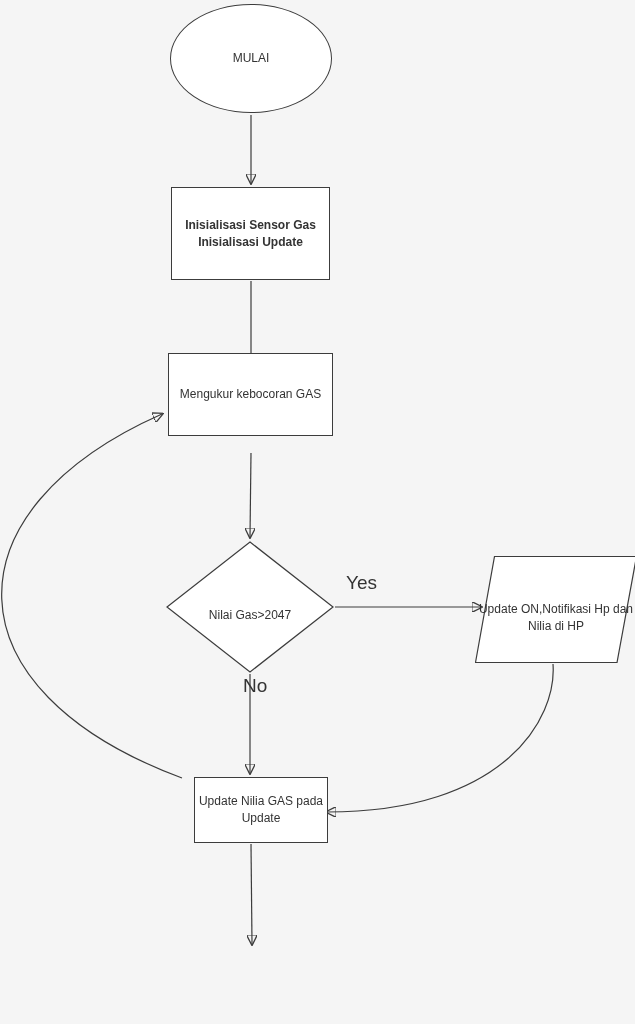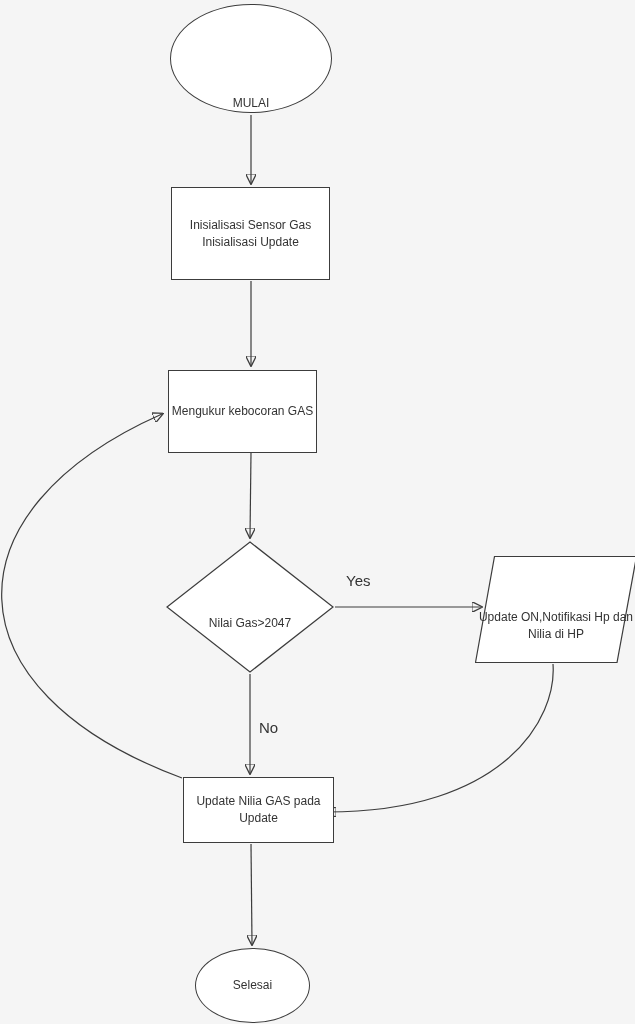--- a/index.html
+++ b/index.html
@@ -23,38 +23,38 @@
     display:flex;align-items:center;justify-content:center;
     text-align:center;
     font-size:12px;line-height:1.4;
     color:var(--text);
   }
   .shape-rect{background:var(--fill);border:1px solid var(--stroke);}
   .shape-ellipse{background:var(--fill);border:1px solid var(--stroke);border-radius:50%;}
   .svg-node{padding:0;}
   .svg-node svg{position:absolute;left:0;top:0;width:100%;height:100%;}
   .svg-node .label{
-    position:absolute;left:0;top:16px;width:100%;height:100%;
+    position:absolute;left:0;top:8px;width:100%;height:100%;
     display:flex;align-items:center;justify-content:center;
     text-align:center;
   }
-  .node-start{left:170px;top:4px;width:162px;height:109px;align-items:flex-end;}
-  .node-init{left:171px;top:187px;width:159px;height:93px;}
-  .node-measure{left:168px;top:370px;width:149px;height:83px;}
+  .node-start{left:170px;top:4px;width:162px;height:109px;}
+  .node-init{left:171px;top:187px;width:159px;height:93px;font-weight:bold;}
+  .node-measure{left:168px;top:353px;width:165px;height:83px;}
   .node-decision{left:166px;top:541px;width:168px;height:132px;}
   .node-buzzer{left:475px;top:556px;width:162px;height:107px;font-size:12px;}
-  .node-update{left:183px;top:777px;width:151px;height:66px;}
+  .node-update{left:194px;top:777px;width:134px;height:66px;}
   .node-end{left:195px;top:948px;width:115px;height:75px;}
   .edge-label{
     position:absolute;
-    font-size:15px;color:var(--text);
+    font-size:19px;color:var(--text);
     background:transparent;
   }
   .label-yes{left:346px;top:572px;}
-  .label-no{left:259px;top:675px;margin-top:44px;}
+  .label-no{left:243px;top:675px;}
 </style>
 </head>
 <body>
 
 <div class="canvas">
 
   <svg class="edges" viewBox="0 0 635 1024" xmlns="http://www.w3.org/2000/svg">
     <defs>
       <marker id="arrow" viewBox="0 0 10 10" refX="8.5" refY="5" markerWidth="9" markerHeight="9" orient="auto">
         <path d="M0,0 L10,5 L0,10 Z" fill="#3c3c3c" stroke="none"></path>
@@ -106,20 +106,17 @@
     </div>
   </div>
 
   <div class="node shape-rect node-update">
     <span>
       <span>Update Nilia GAS pada</span><br>
       <span>Update</span>
     </span>
   </div>
 
-  <div class="node shape-ellipse node-end">
-    <span>Selesai</span>
-  </div>
 
   <div class="edge-label label-yes">Yes</div>
   <div class="edge-label label-no">No</div>
 
 </div>
 
 </body></html>

